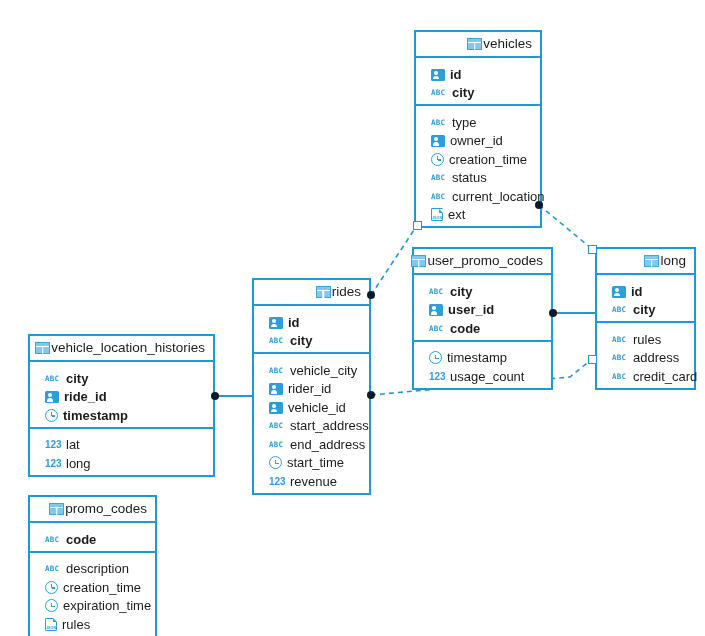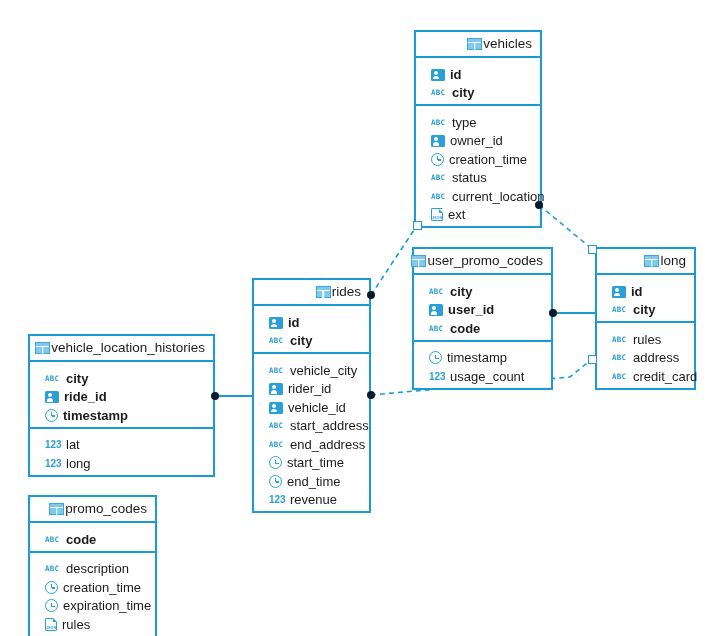--- a/index.html
+++ b/index.html
@@ -247,24 +247,20 @@
       </div>
       <div class="field-row">
         <span class="ic ic-abc">ABC</span>
         <span class="fname">end_address</span>
       </div>
       <div class="field-row">
         <span class="ic ic-clock"></span>
         <span class="fname">start_time</span>
       </div>
       <div class="field-row">
-        <span class="ic ic-clock"></span>
-        <span class="fname">end_time</span>
-      </div>
-      <div class="field-row">
         <span class="ic ic-123">123</span>
         <span class="fname">revenue</span>
       </div>
     </div>
   </div>
 
   <div class="table-node" style="left:28px;top:334px;width:187px;">
     <div class="tbl-title">
       <span class="ic ic-table"></span>
       <span>vehicle_location_histories</span>

